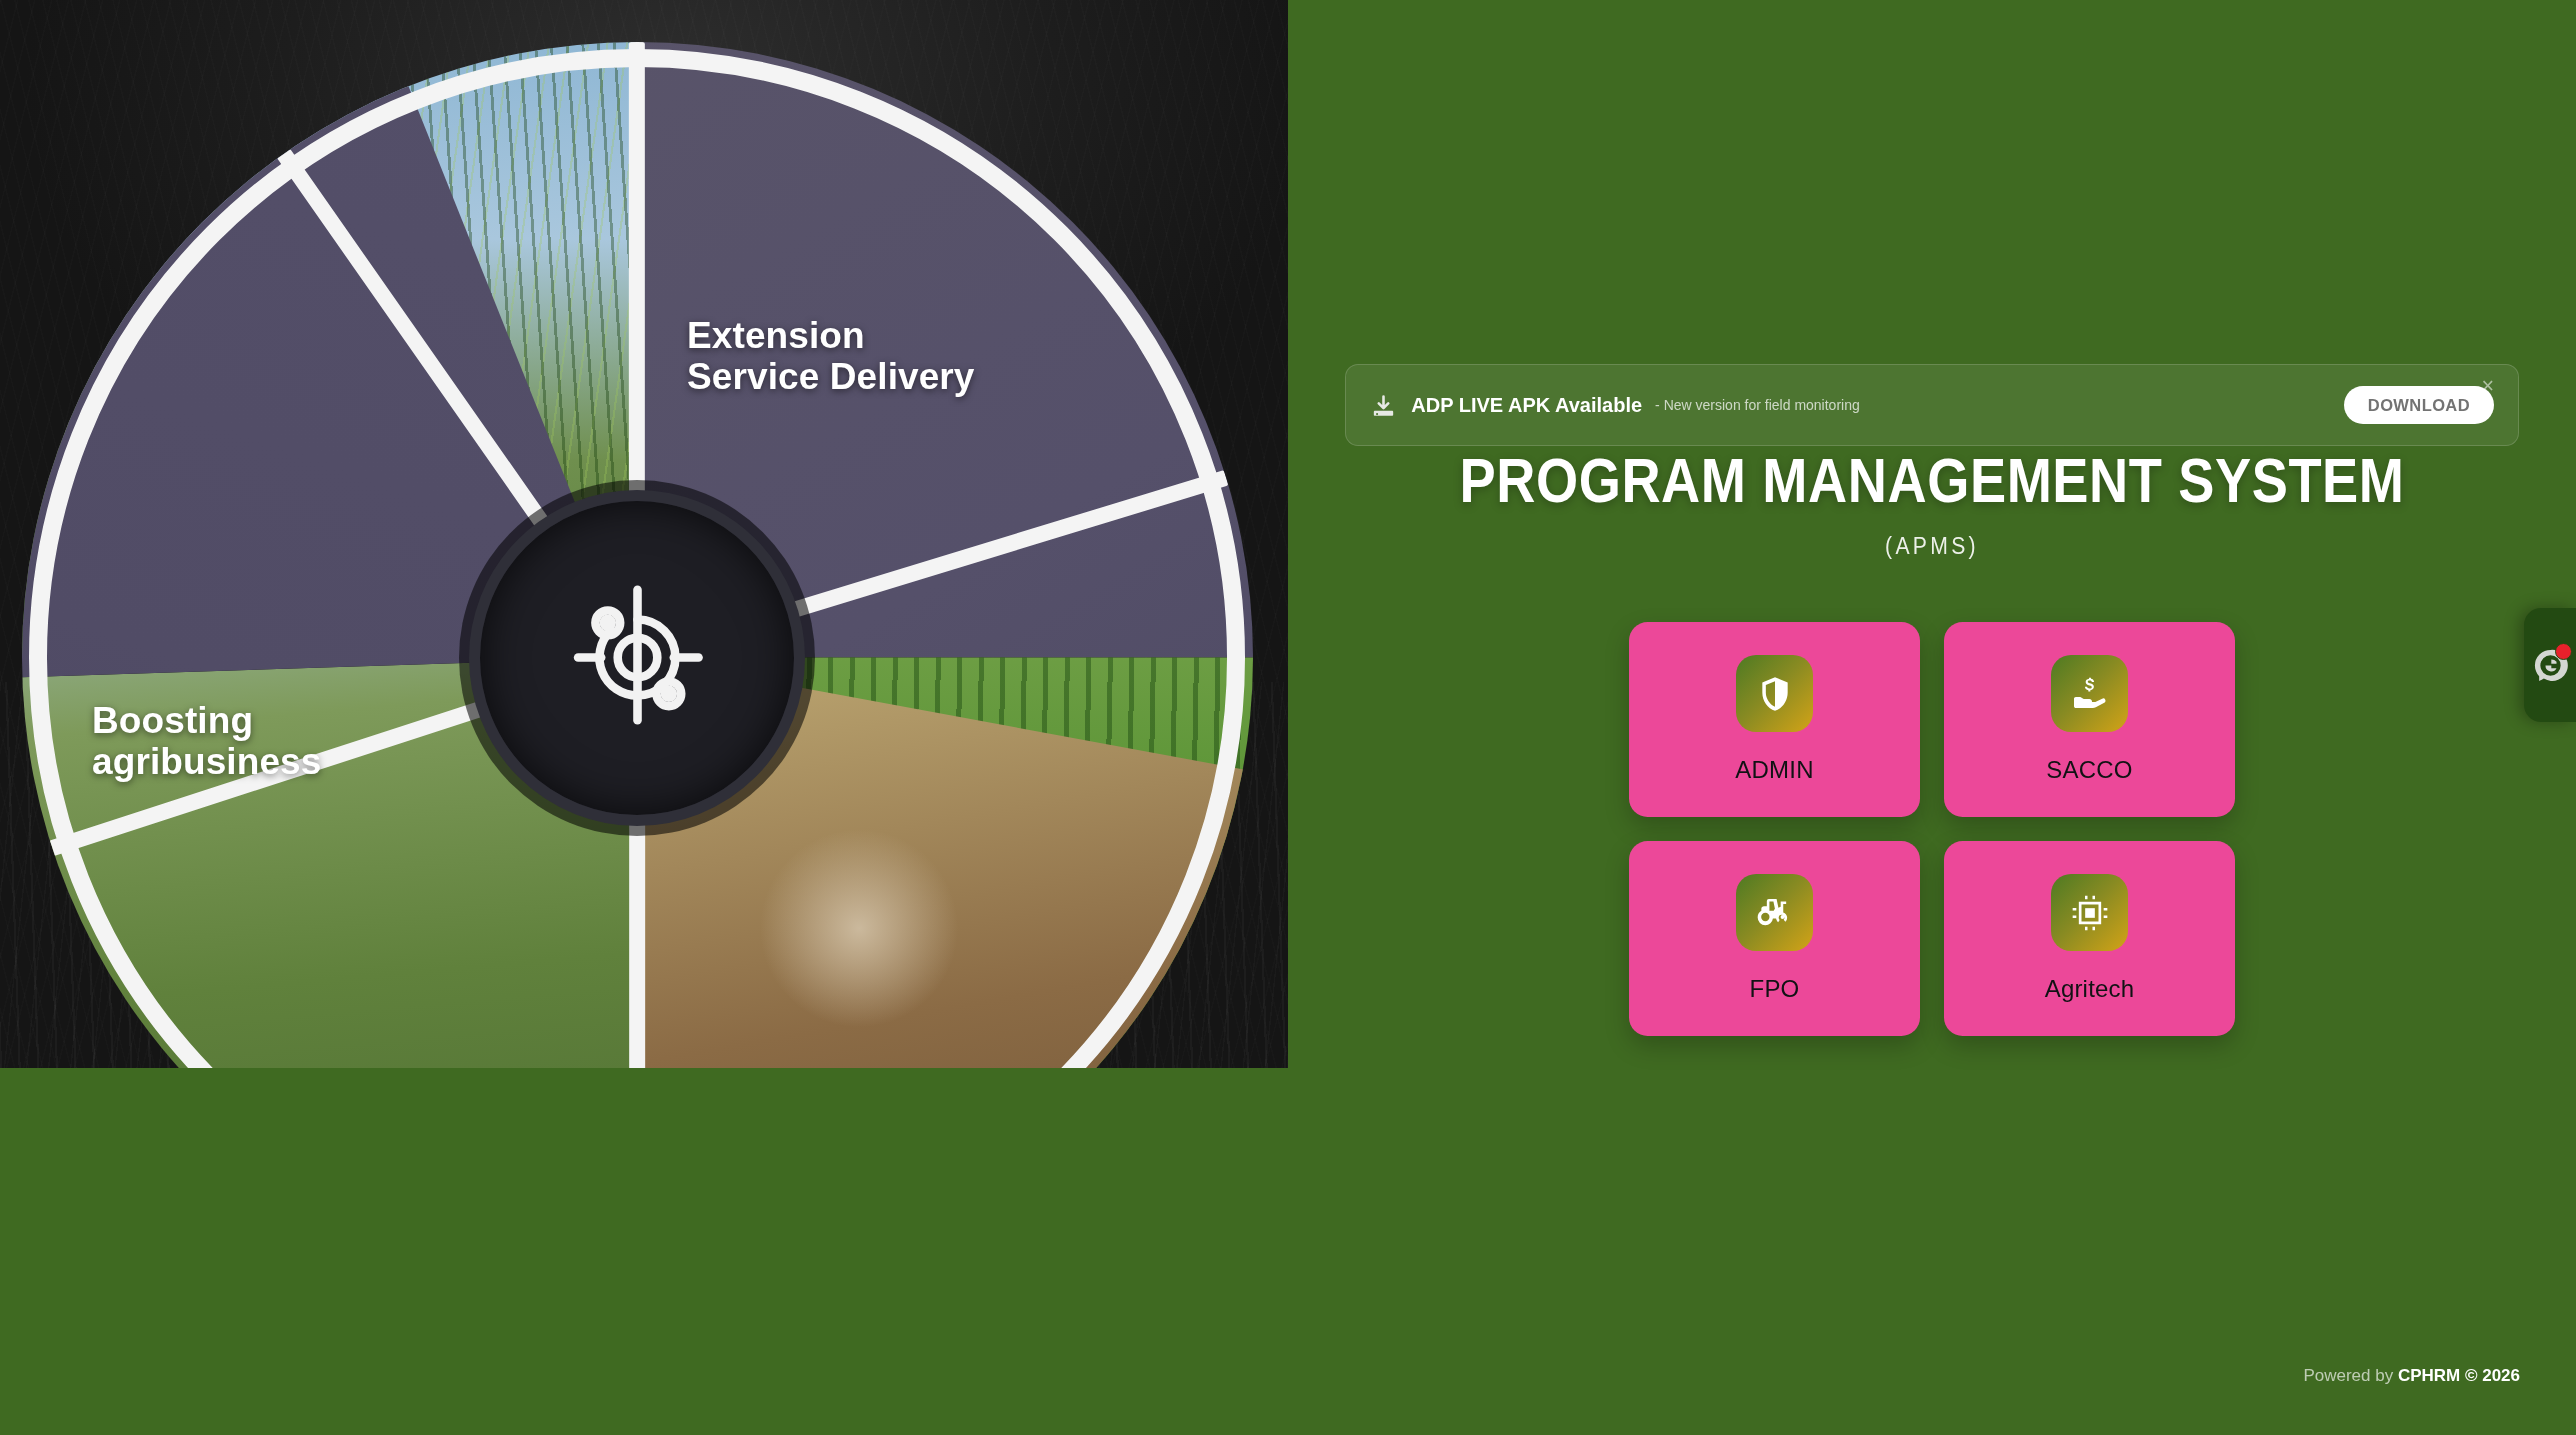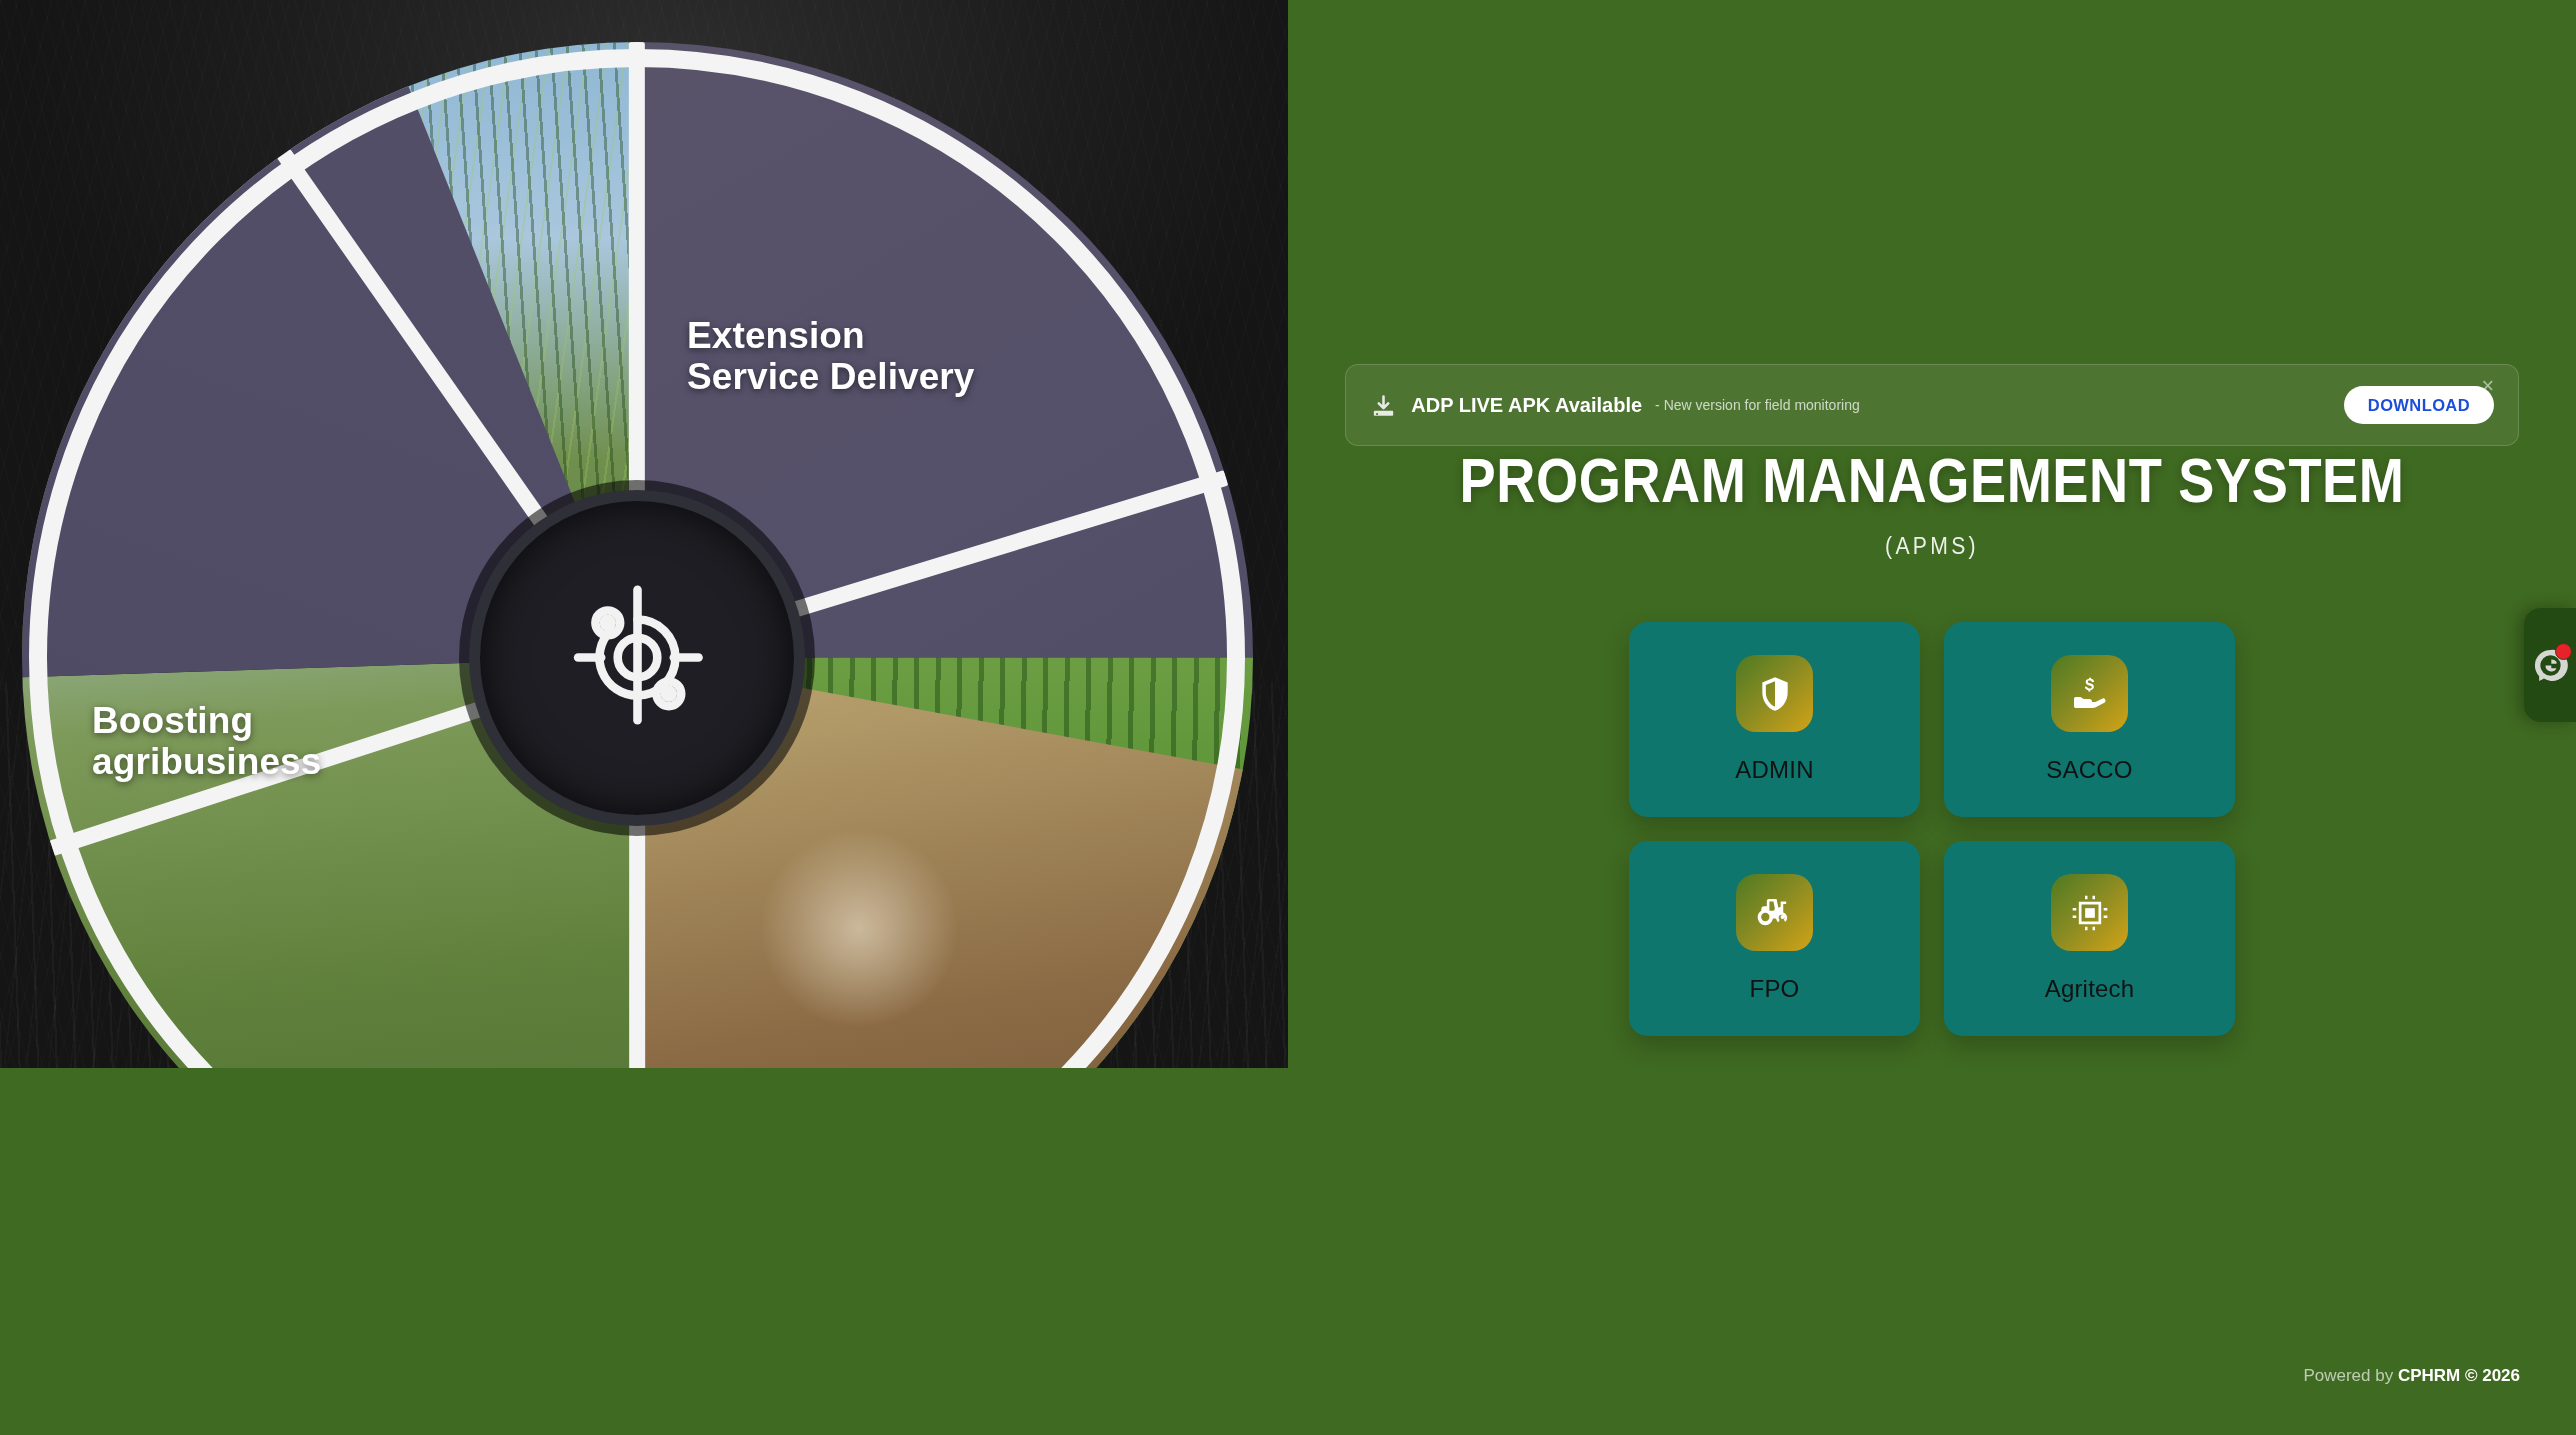--- a/index.html
+++ b/index.html
@@ -160,21 +160,21 @@
   .apk-dl-icon{ width:27px;height:27px; flex:0 0 27px; margin-right:14.3px; }
   .apk-title{
     color:#ffffff; font-size:20px; font-weight:700; white-space:nowrap;
   }
   .apk-sub{
     color:rgba(255,255,255,.72); font-size:14px; font-weight:400;
     margin-left:13px; white-space:nowrap;
   }
   .apk-spacer{ flex:1 1 auto; }
   .apk-download{
-    background:#ffffff; color:#1d4ed8;
+    background:#ffffff; color:#737373;
     font-size:16.5px; font-weight:700; letter-spacing:0.4px;
     border:none; border-radius:715px;
     padding:9.3px 24px;
     cursor:pointer;
     font-family:"Liberation Sans", sans-serif;
   }
   .apk-close{
     position:absolute; right:15.7px; top:7.2px;
     width:29px;height:29px;
     color:rgba(255,255,255,.55);
@@ -202,21 +202,21 @@
   }
 
   .role-grid{
     margin-top:62px;
     display:grid;
     grid-template-columns:291px 291px;
     grid-gap:24px 24px;
     justify-content:center;
   }
   .role-card{
-    background:#0f766e;
+    background:#ec4899;
     border-radius:18.6px;
     height:195px;
     display:flex; flex-direction:column;
     align-items:center; justify-content:center;
     box-shadow:0 10px 24px rgba(0,0,0,.22);
     cursor:pointer;
   }
   .role-ico{
     width:77px;height:77px;
     border-radius:20px;

